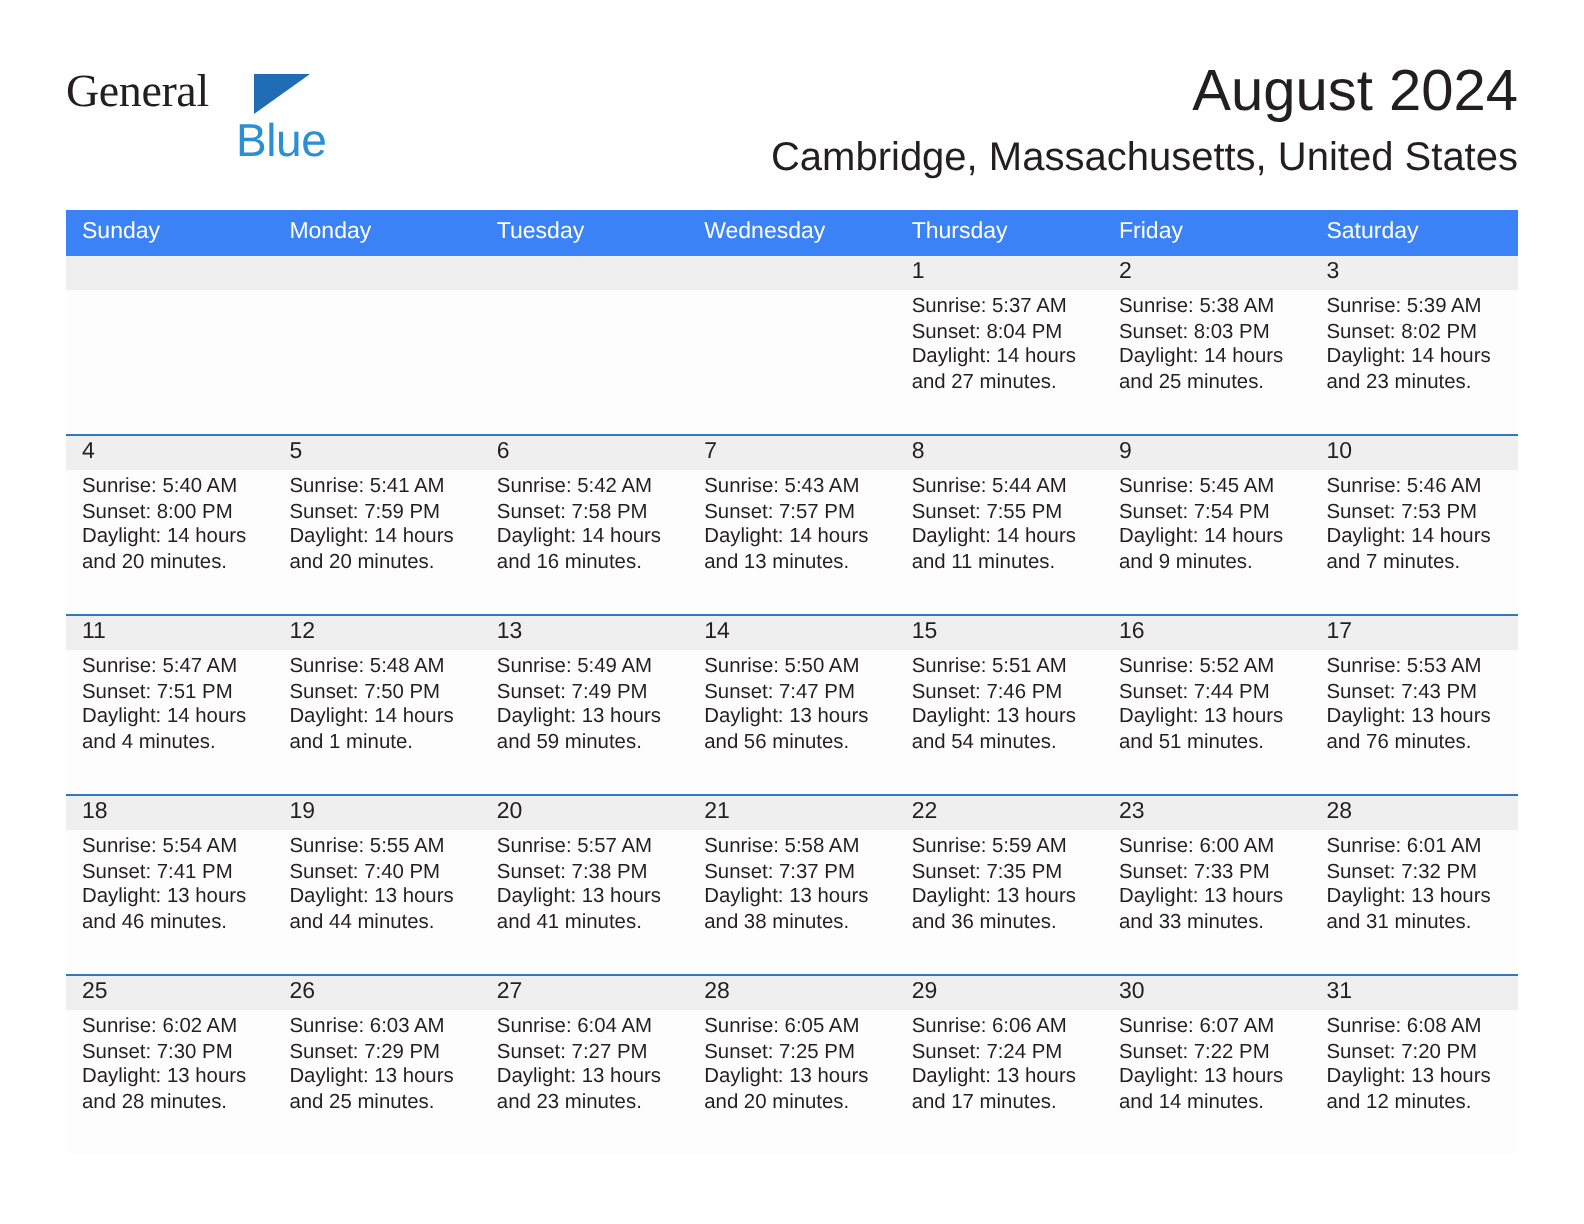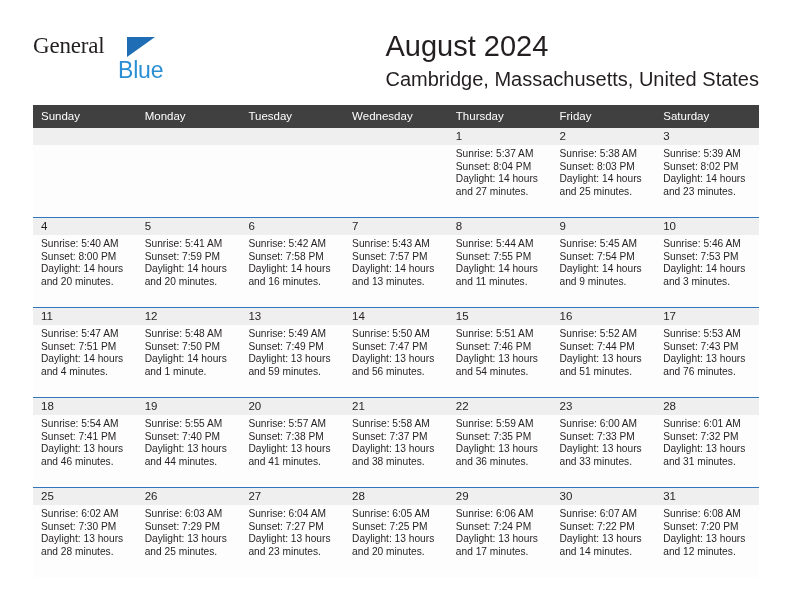--- a/index.html
+++ b/index.html
@@ -61,20 +61,21 @@
     font-size: 23px;
     letter-spacing: -0.2px;
     color: #2b8fd4;
     margin-left: 28px;
   }
 
   .title-block {
     position: absolute;
     right: 0;
     top: 0;
+    text-align: right;
   }
   .cal-title {
     font-size: 29px;
     color: #231f20;
     line-height: 36px;
     white-space: nowrap;
   }
   .cal-subtitle {
     margin-top: 7px;
     font-size: 20px;
@@ -88,21 +89,21 @@
     position: absolute;
     left: 33px;
     top: 105px;
     width: 726px;
     border-collapse: collapse;
     table-layout: fixed;
   }
   .calendar col { width: 103.71px; }
 
   .calendar thead th {
-    background: #404040;
+    background: #3b82f6;
     color: #ffffff;
     font-size: 11.5px;
     font-weight: normal;
     text-align: left;
     padding: 5px 0 5px 8px;
     height: 11px;
     line-height: 13px;
   }
 
   .calendar tbody td {
@@ -269,21 +270,21 @@
               <div>Daylight: 14 hours</div>
               <div>and 9 minutes.</div>
             </div>
           </td>
           <td>
             <div class="daynum-band">10</div>
             <div class="cell-body">
               <div>Sunrise: 5:46 AM</div>
               <div>Sunset: 7:53 PM</div>
               <div>Daylight: 14 hours</div>
-              <div>and 3 minutes.</div>
+              <div>and 7 minutes.</div>
             </div>
           </td>
         </tr>
         <tr>
           <td>
             <div class="daynum-band">11</div>
             <div class="cell-body">
               <div>Sunrise: 5:47 AM</div>
               <div>Sunset: 7:51 PM</div>
               <div>Daylight: 14 hours</div>

